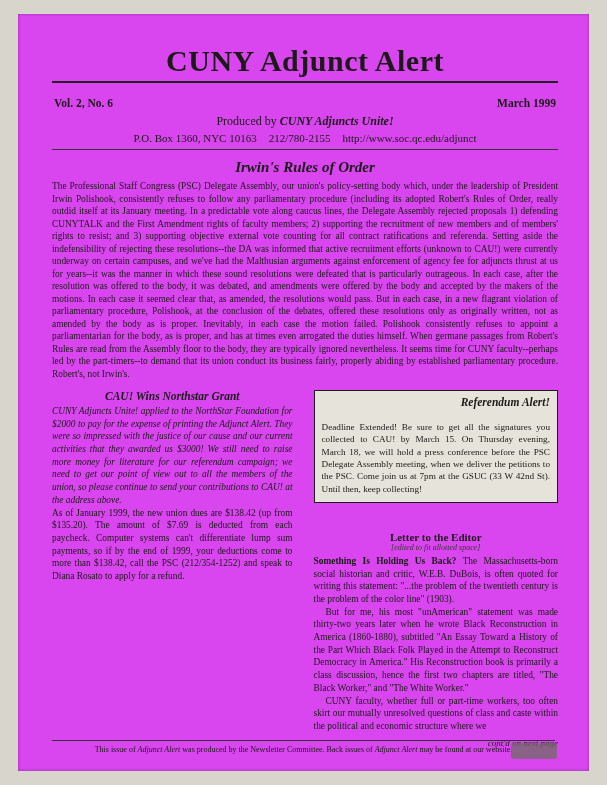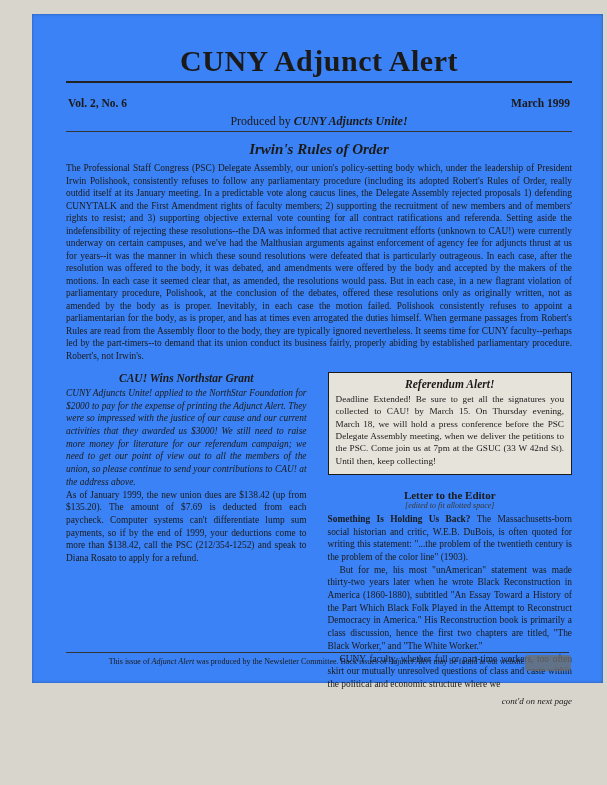--- a/index.html
+++ b/index.html
@@ -11,25 +11,25 @@
     position: relative;
     width: 607px;
     height: 785px;
     background: #d8d5cd;
     overflow: hidden;
     font-family: "Liberation Serif", serif;
     color: #1b1a18;
   }
   .paper {
     position: absolute;
-    left: 32px;
+    left: 18px;
     top: 14px;
     width: 571px;
-    height: 669px;
-    background: #3b82f6;
+    height: 757px;
+    background: #d946ef;
     box-shadow: 0 0 3px rgba(0,0,0,0.35) inset;
   }
   .inner {
     position: absolute;
     left: 34px;
     top: 18px;
     width: 506px;
     height: 722px;
   }
 
@@ -143,38 +143,38 @@
     letter-spacing: 0.2px;
   }
 
   
   .ref-box {
     border: 1.4px solid #1c1b19;
     padding: 5px 7px 7px 7px;
     background: #e6e3db;
   }
   .ref-head {
-    text-align: center;
+    text-align: right;
     font-size: 11.5px;
     font-weight: bold;
     font-style: italic;
-    margin-bottom: 3px;
+    margin-bottom: 13px;
   }
   .ref-body {
     font-size: 9.2px;
     line-height: 1.34;
     text-align: justify;
   }
 
   
   .lte-head {
     text-align: center;
     font-size: 11px;
     font-weight: bold;
-    margin-top: 14px;
+    margin-top: 28px;
   }
   .lte-sub {
     text-align: center;
     font-size: 8px;
     font-style: italic;
     margin-bottom: 3px;
     color: #39362f;
   }
   .cont {
     text-align: right;
@@ -217,20 +217,23 @@
 
       <div>
         <div class="masthead-title">CUNY Adjunct Alert</div>
         <div class="rule-thick"></div>
         <div class="volrow">
           <span>Vol. 2, No. 6</span>
           <span>March 1999</span>
         </div>
         <div class="produced">
           <span>Produced by </span><span class="ital">CUNY Adjuncts Unite!</span>
+        </div>
+        <div class="contact">
+          <span>P.O. Box 1360, NYC 10163</span><span class="sp"></span><span>212/780-2155</span><span class="sp"></span><span>http://www.soc.qc.edu/adjunct</span>
         </div>
         <div class="rule-thin"></div>
       </div>
 
       <div>
         <div class="lead-title">Irwin's Rules of Order</div>
         <div class="lead-body">The Professional Staff Congress (PSC) Delegate Assembly, our union's policy-setting body which, under the leadership of President Irwin Polishook, consistently refuses to follow any parliamentary procedure (including its adopted Robert's Rules of Order, really outdid itself at its January meeting. In a predictable vote along caucus lines, the Delegate Assembly rejected proposals 1) defending CUNYTALK and the First Amendment rights of faculty members; 2) supporting the recruitment of new members and of members' rights to resist; and 3) supporting objective external vote counting for all contract ratifications and referenda. Setting aside the indefensibility of rejecting these resolutions--the DA was informed that active recruitment efforts (unknown to CAU!) were currently underway on certain campuses, and we've had the Malthusian arguments against enforcement of agency fee for adjuncts thrust at us for years--it was the manner in which these sound resolutions were defeated that is particularly outrageous. In each case, after the resolution was offered to the body, it was debated, and amendments were offered by the body and accepted by the makers of the motions. In each case it seemed clear that, as amended, the resolutions would pass. But in each case, in a new flagrant violation of parliamentary procedure, Polishook, at the conclusion of the debates, offered these resolutions only as originally written, not as amended by the body as is proper. Inevitably, in each case the motion failed. Polishook consistently refuses to appoint a parliamentarian for the body, as is proper, and has at times even arrogated the duties himself. When germane passages from Robert's Rules are read from the Assembly floor to the body, they are typically ignored nevertheless. It seems time for CUNY faculty--perhaps led by the part-timers--to demand that its union conduct its business fairly, properly abiding by established parliamentary procedure. Robert's, not Irwin's.</div>
       </div>
 
       <div class="cols">

